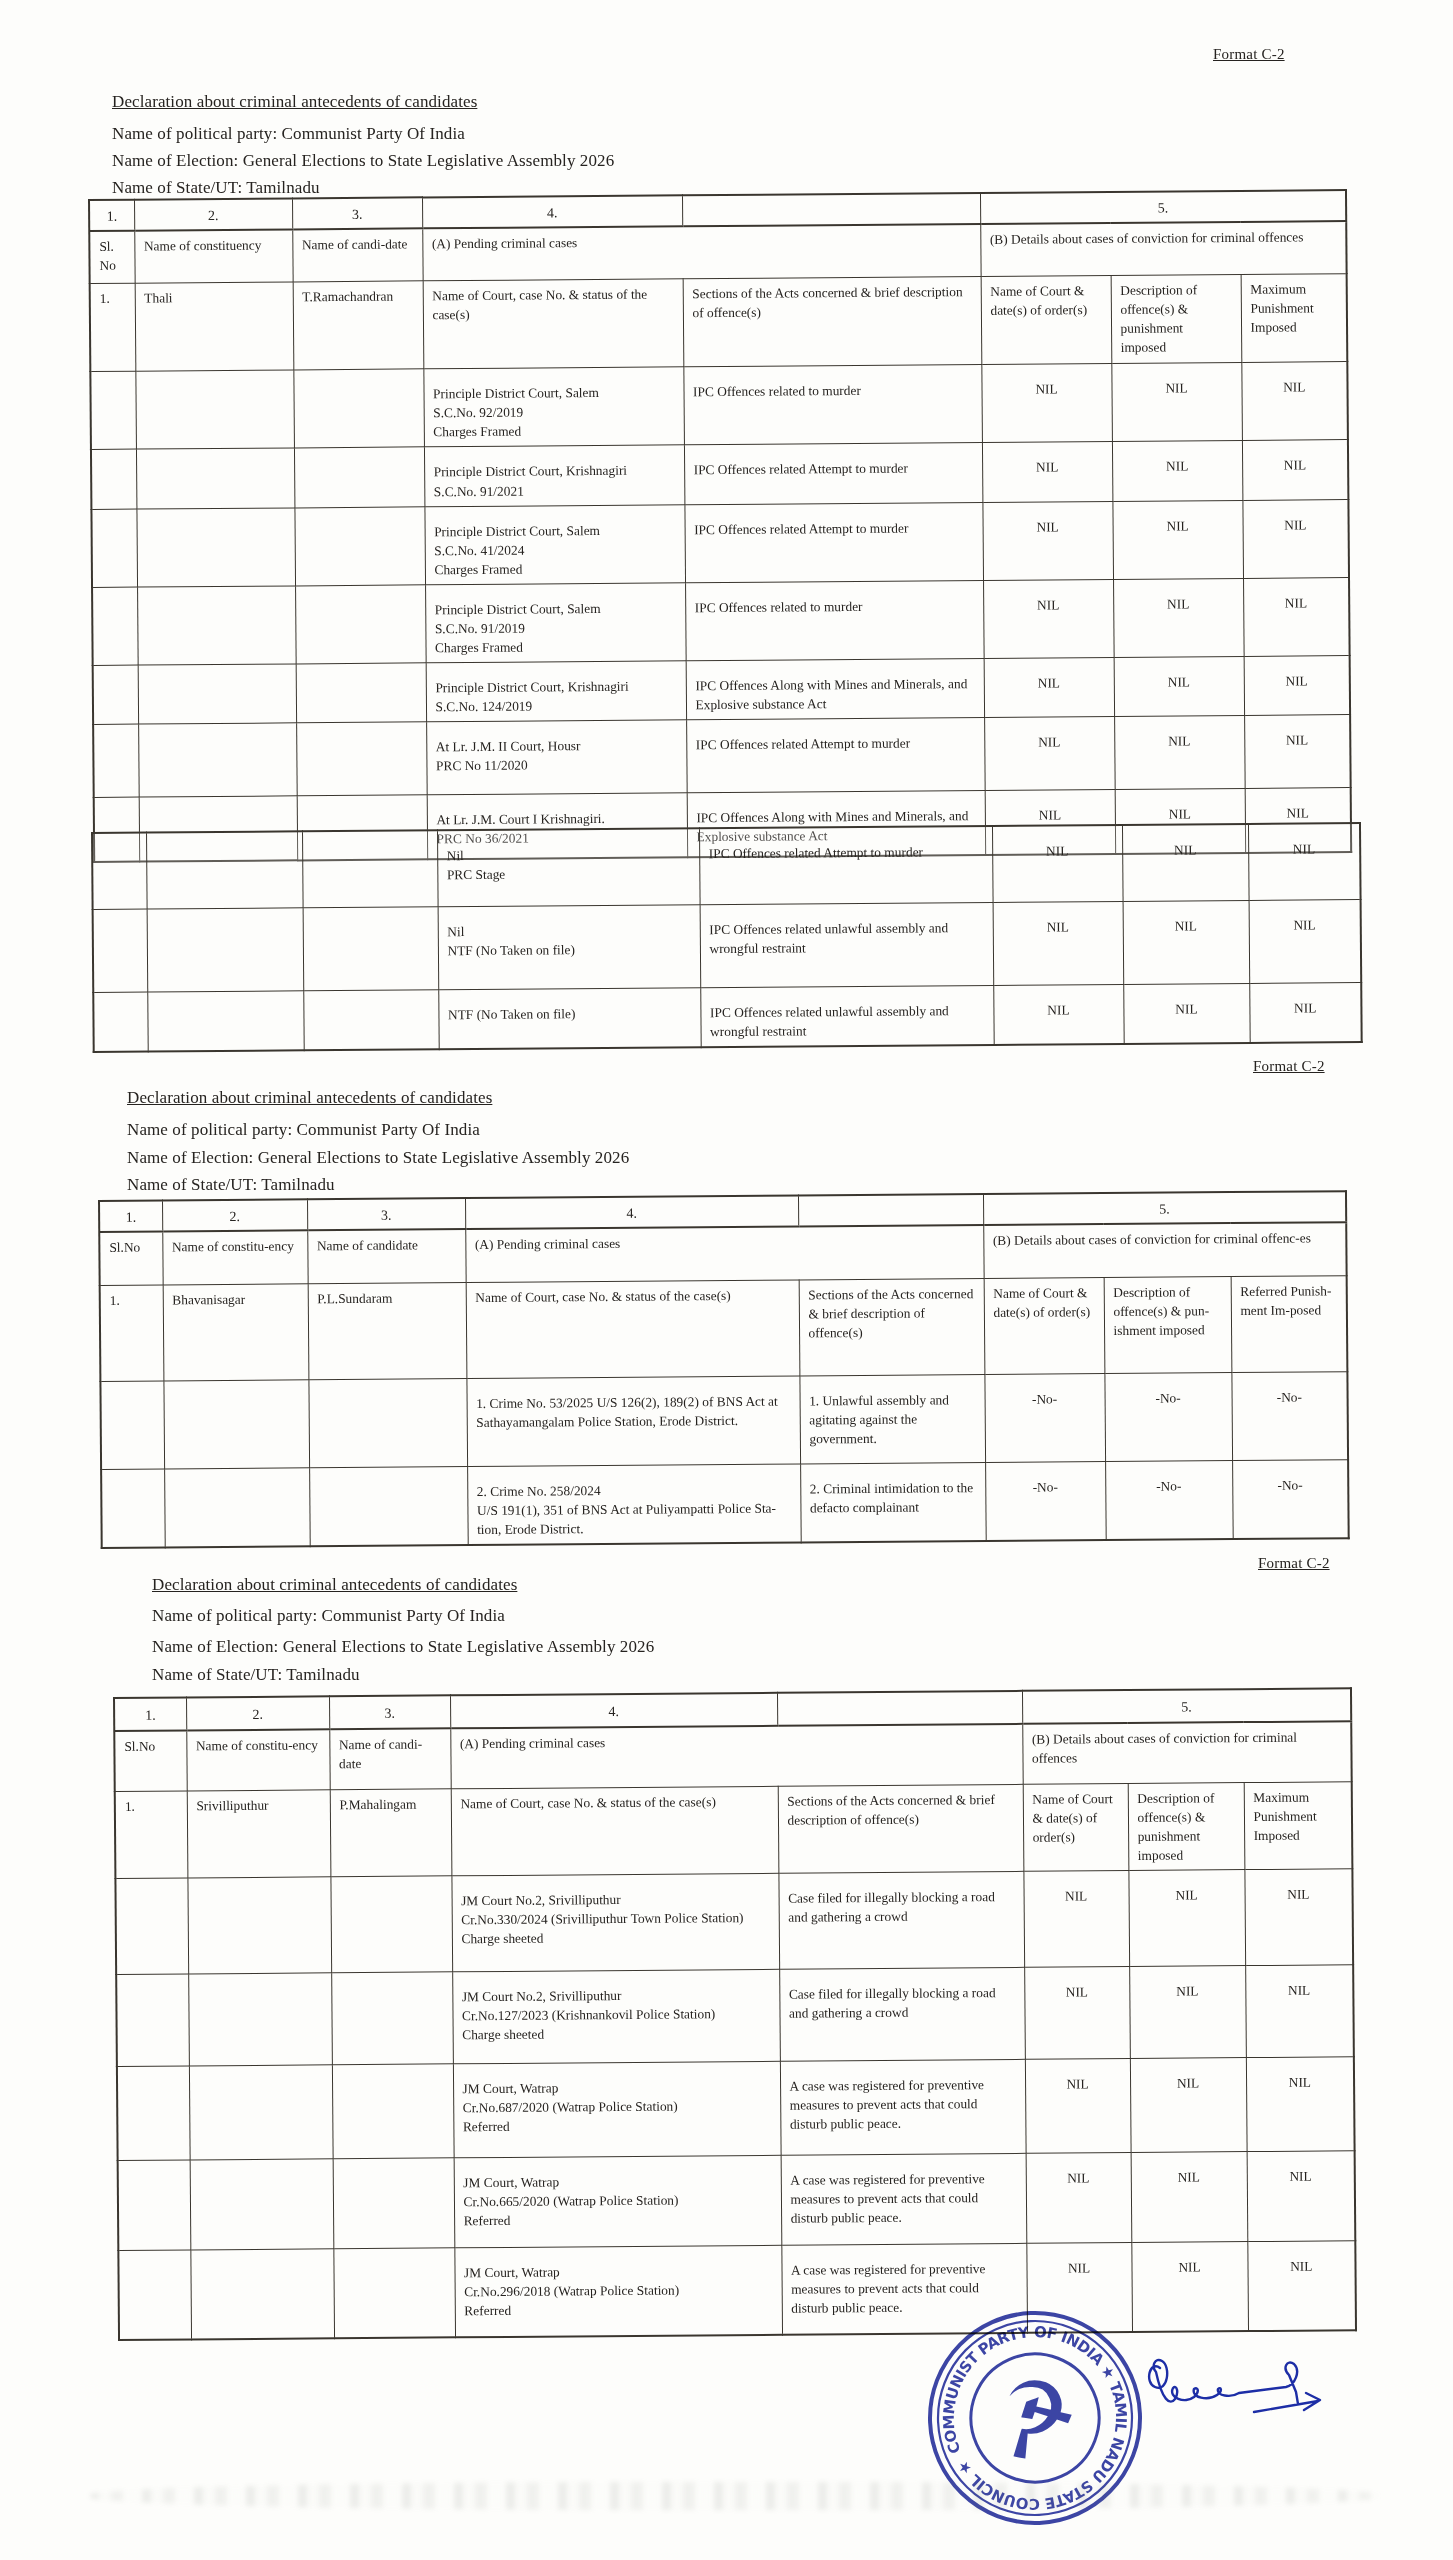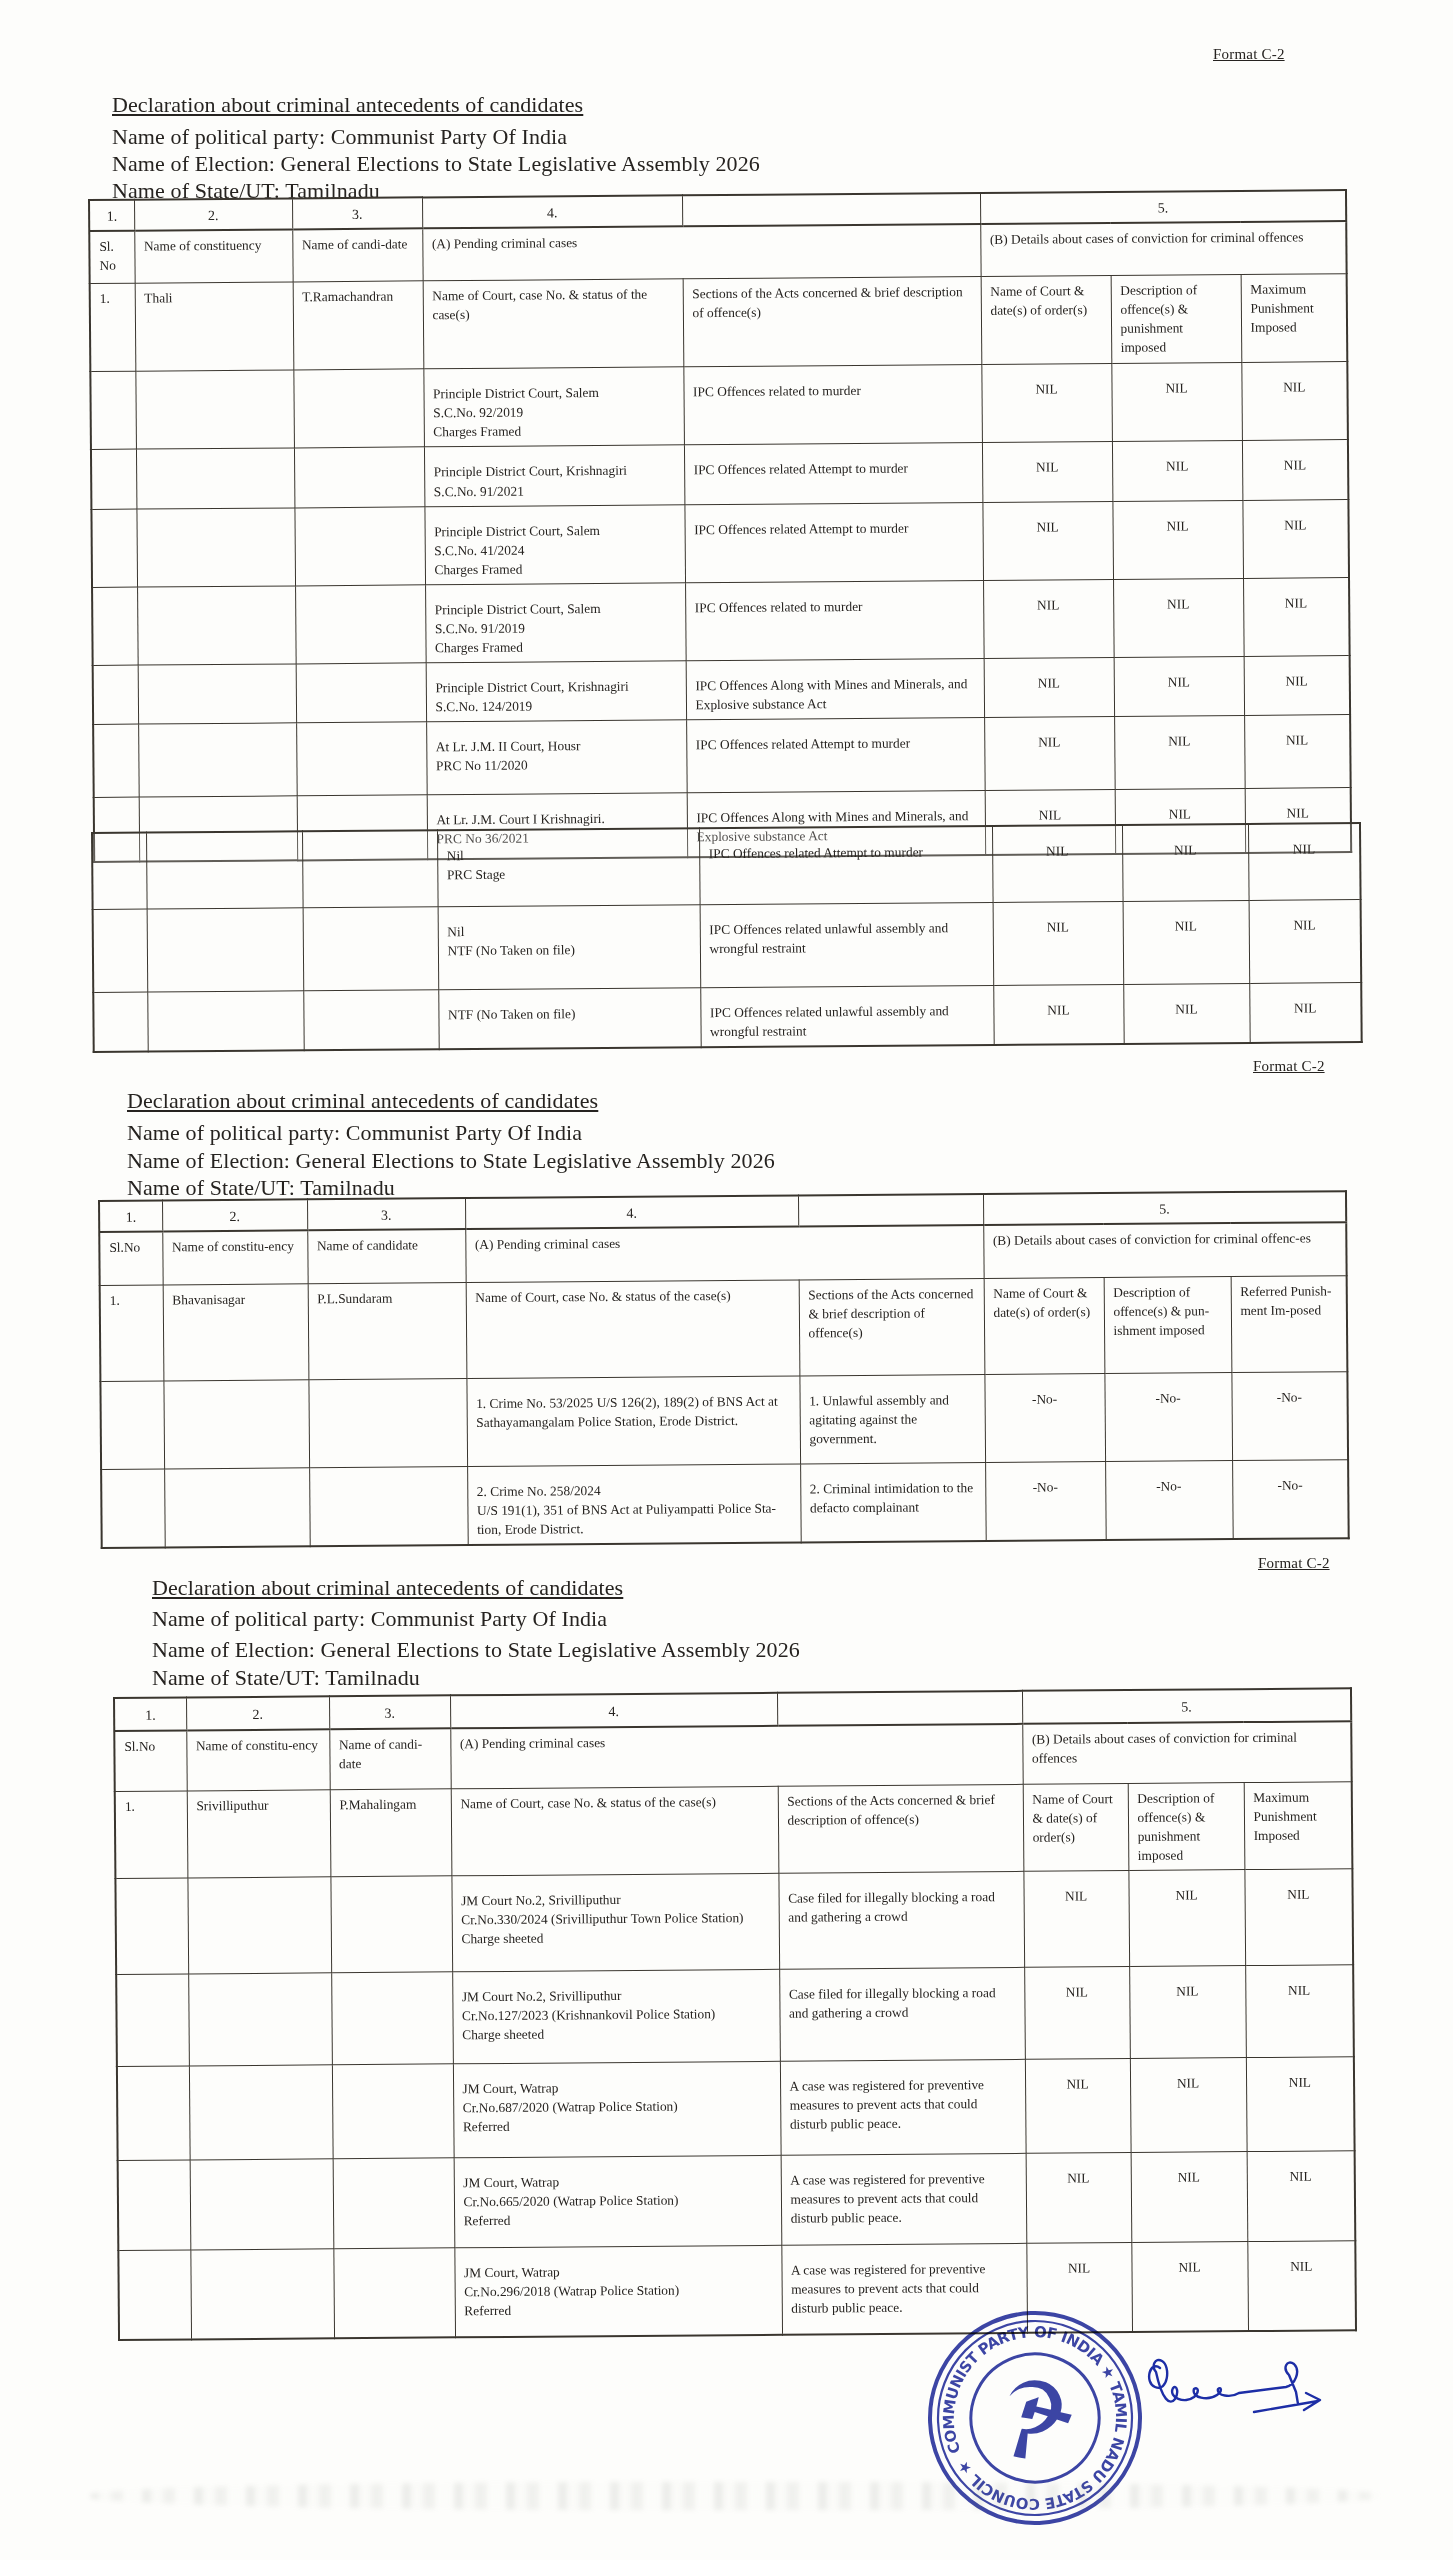--- a/index.html
+++ b/index.html
@@ -1,20 +1,20 @@
 <!DOCTYPE html>
 <html><head>
 <meta charset="utf-8">
 <style>
   html,body{margin:0;padding:0;background:#e8e8e6;}
   .pg{position:relative;width:1453px;height:2560px;background:#fdfdfb;
       font-family:"Liberation Serif",serif;color:#262320;overflow:hidden;}
   .abs{position:absolute;}
   .fmt{font-size:15px;text-decoration:underline;letter-spacing:.2px;}
-  .hd{font-size:22px;letter-spacing:.1px;white-space:nowrap;}
+  .hd{font-size:17px;letter-spacing:.1px;white-space:nowrap;}
   .u{text-decoration:underline;}
   table.t{border-collapse:collapse;table-layout:fixed;position:absolute;
       transform:rotate(-0.45deg);transform-origin:top left;
       border:2.2px solid #3a362f;background:rgba(255,255,255,.2);}
   table.t td{border:1.4px solid #3a362f;vertical-align:top;font-size:13.4px;
       line-height:1.42;padding:5px 9px;white-space:pre-line;overflow:hidden;
       word-wrap:break-word;}
   tr.num td{text-align:center;font-size:14px;padding:6px 4px 3px;
       border-bottom-width:2px;vertical-align:middle;}
   tr.case td{padding-top:15px;}

